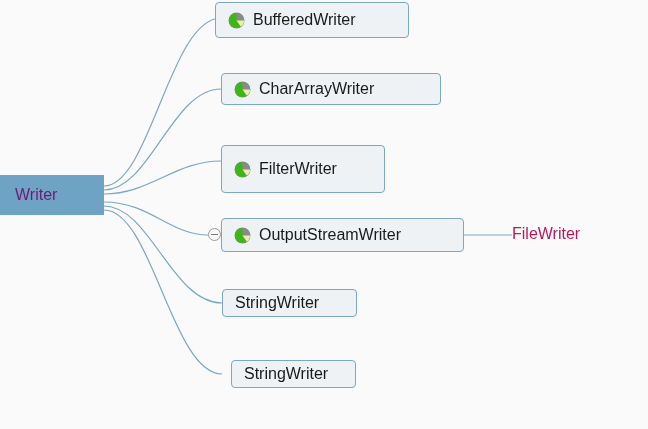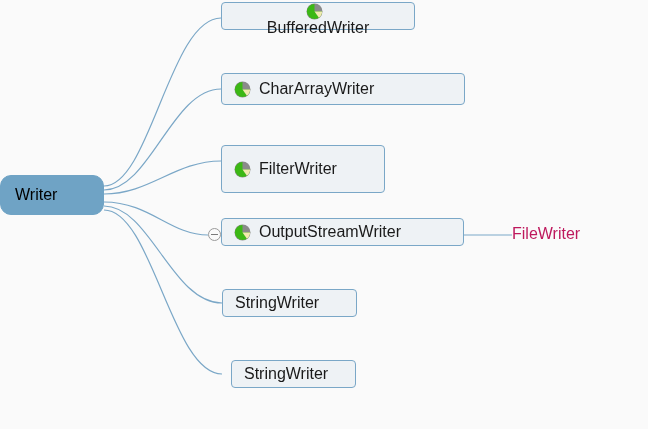--- a/index.html
+++ b/index.html
@@ -29,22 +29,22 @@
   .node {
     position: absolute;
     box-sizing: border-box;
     display: flex;
     align-items: center;
     white-space: nowrap;
   }
   .node-root {
     background: #6fa3c5;
     border: 1px solid #6fa3c5;
-    border-radius: 11px;
-    color: #000000;
+    border-radius: 0;
+    color: #701a75;
     font-size: 16px;
     padding: 0 14px;
     justify-content: flex-start;
   }
   .node-box {
     background: #eef2f5;
     border: 1.4px solid #7aa7c7;
     border-radius: 4px;
     color: #1a1a1a;
     font-size: 16px;
@@ -101,50 +101,50 @@
       <path d="M 104 206 C 150 206, 172 303, 222 303"></path>
       <path d="M 104 210 C 152 210, 172 374, 222 374"></path>
       <path d="M 464 235 L 512 235"></path>
     </g>
   </svg>
 
   <div class="node node-root" style="left:0px; top:175px; width:104px; height:40px;">
     <span class="node-label">Writer</span>
   </div>
 
-  <div class="node node-box" style="left:221px; top:2px; width:194px; height:28px;flex-direction:column;">
+  <div class="node node-box" style="left:215px; top:2px; width:194px; height:36px;">
     <svg class="pie-icon" viewBox="0 0 17 17" xmlns="http://www.w3.org/2000/svg">
       <circle cx="8.5" cy="8.5" r="8" fill="#8a8a8a"></circle>
       <path d="M 8.5 8.5 L 8.5 0.9 A 7.6 7.6 0 1 0 16.1 8.5 Z" fill="#3cb815"></path>
       <path d="M 8.5 8.5 L 16.1 8.5 A 7.6 7.6 0 0 1 12.9 14.7 Z" fill="#f2eab0"></path>
     </svg>
     <span class="node-label">BufferedWriter</span>
   </div>
 
-  <div class="node node-box" style="left:221px; top:73px; width:244px; height:32px;">
+  <div class="node node-box" style="left:221px; top:73px; width:220px; height:32px;">
     <svg class="pie-icon" viewBox="0 0 17 17" xmlns="http://www.w3.org/2000/svg">
       <circle cx="8.5" cy="8.5" r="8" fill="#8a8a8a"></circle>
       <path d="M 8.5 8.5 L 8.5 0.9 A 7.6 7.6 0 1 0 16.1 8.5 Z" fill="#3cb815"></path>
       <path d="M 8.5 8.5 L 16.1 8.5 A 7.6 7.6 0 0 1 12.9 14.7 Z" fill="#f2eab0"></path>
     </svg>
     <span class="node-label">CharArrayWriter</span>
   </div>
 
   <div class="node node-box" style="left:221px; top:145px; width:164px; height:48px;">
     <svg class="pie-icon" viewBox="0 0 17 17" xmlns="http://www.w3.org/2000/svg">
       <circle cx="8.5" cy="8.5" r="8" fill="#8a8a8a"></circle>
       <path d="M 8.5 8.5 L 8.5 0.9 A 7.6 7.6 0 1 0 16.1 8.5 Z" fill="#3cb815"></path>
       <path d="M 8.5 8.5 L 16.1 8.5 A 7.6 7.6 0 0 1 12.9 14.7 Z" fill="#f2eab0"></path>
     </svg>
     <span class="node-label">FilterWriter</span>
   </div>
 
   <div class="collapse-toggle" style="left:208px; top:228px;"></div>
 
-  <div class="node node-box" style="left:221px; top:218px; width:243px; height:28px;">
+  <div class="node node-box" style="left:221px; top:218px; width:243px; height:34px;">
     <svg class="pie-icon" viewBox="0 0 17 17" xmlns="http://www.w3.org/2000/svg">
       <circle cx="8.5" cy="8.5" r="8" fill="#8a8a8a"></circle>
       <path d="M 8.5 8.5 L 8.5 0.9 A 7.6 7.6 0 1 0 16.1 8.5 Z" fill="#3cb815"></path>
       <path d="M 8.5 8.5 L 16.1 8.5 A 7.6 7.6 0 0 1 12.9 14.7 Z" fill="#f2eab0"></path>
     </svg>
     <span class="node-label">OutputStreamWriter</span>
   </div>
 
   <div class="node node-plain" style="left:512px; top:222px; width:82px; height:24px;">
     <span class="node-label">FileWriter</span>

